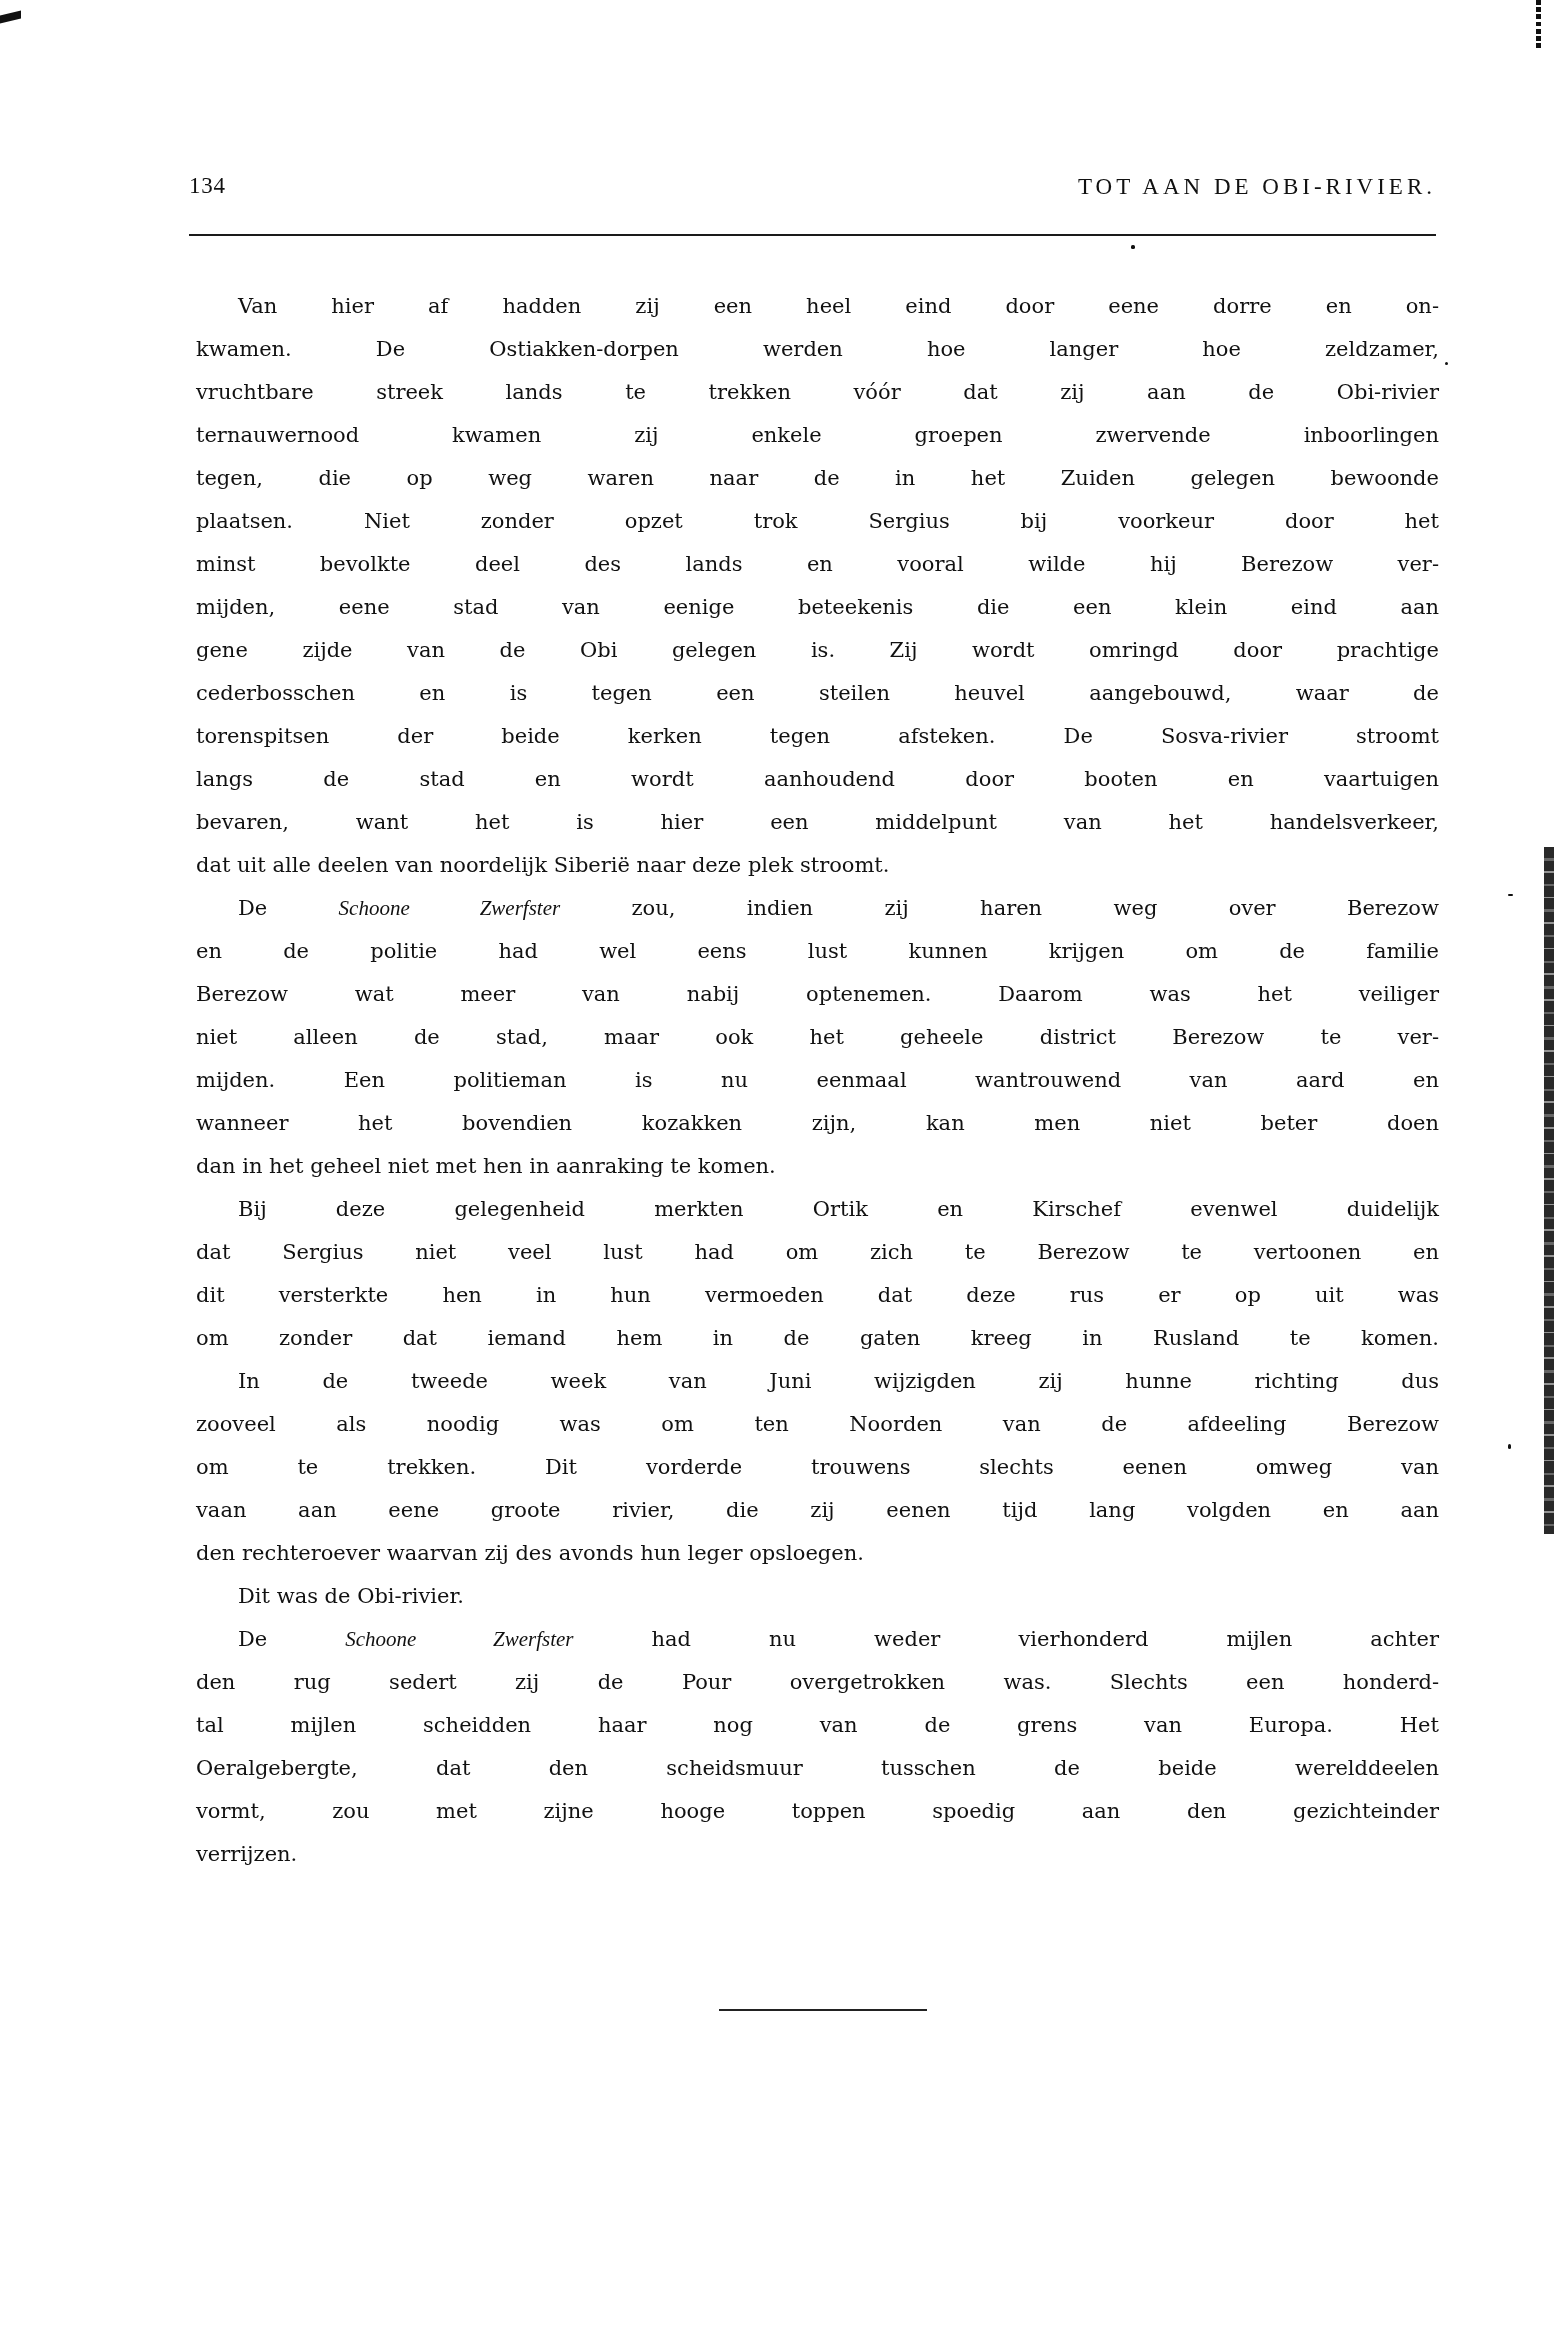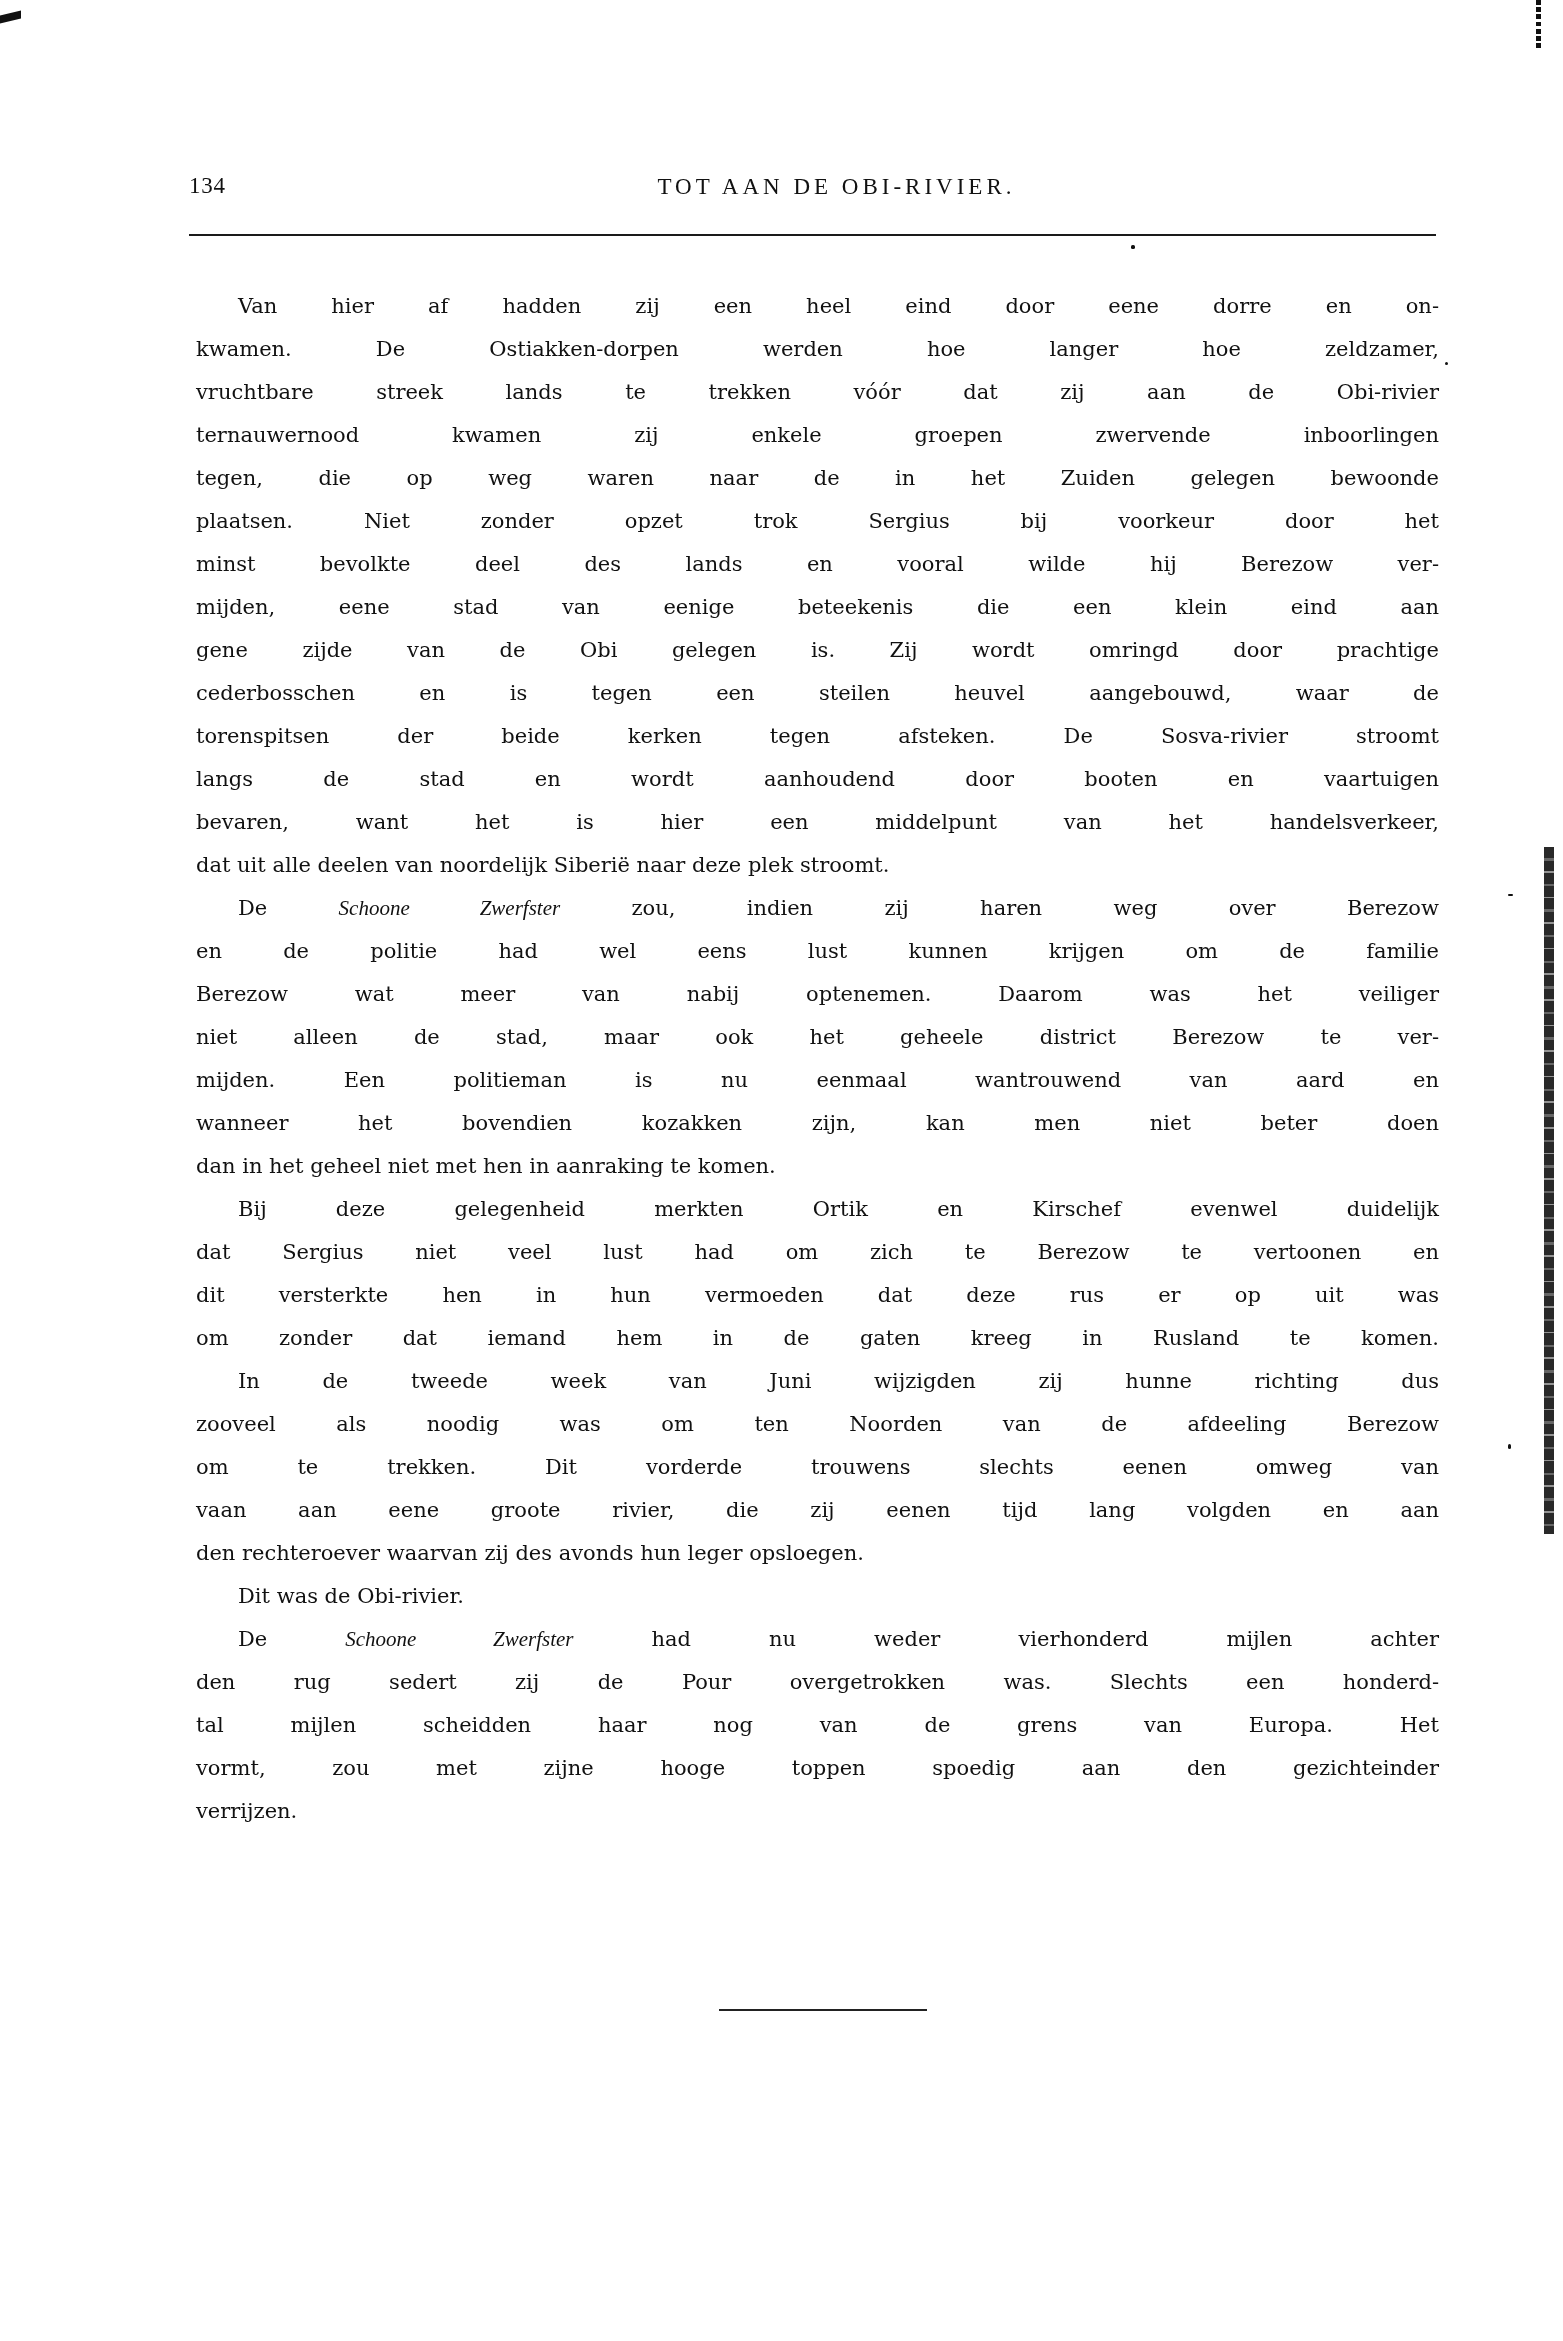--- a/index.html
+++ b/index.html
@@ -36,21 +36,21 @@
     font-family: "Liberation Serif", "DejaVu Serif", serif;
     font-size: 23px;
     line-height: 40px;
     letter-spacing: 0.8px;
   }
   .running-title {
     position: absolute;
     left: 0;
     right: 0;
     top: 4.8px;
-    text-align: center;
+    text-align: right;
     font-family: "Liberation Serif", "DejaVu Serif", serif;
     font-size: 23px;
     line-height: 32px;
     letter-spacing: 4px;
     padding-left: 48px;
   }
   .head-rule {
     position: absolute;
     left: 189px;
     top: 234px;
@@ -163,19 +163,20 @@
       <div class="line">om zonder dat iemand hem in de gaten kreeg in Rusland te komen.</div>
       <div class="line indent">In de tweede week van Juni wijzigden zij hunne richting dus</div>
       <div class="line">zooveel als noodig was om ten Noorden van de afdeeling Berezow</div>
       <div class="line">om te trekken. Dit vorderde trouwens slechts eenen omweg van</div>
       <div class="line">vaan aan eene groote rivier, die zij eenen tijd lang volgden en aan</div>
       <div class="line last">den rechteroever waarvan zij des avonds hun leger opsloegen.</div>
       <div class="line indent last">Dit was de Obi-rivier.</div>
       <div class="line indent"><span>De </span><span class="it">Schoone Zwerfster</span><span> had nu weder vierhonderd mijlen achter</span></div>
       <div class="line">den rug sedert zij de Pour overgetrokken was. Slechts een honderd-</div>
       <div class="line">tal mijlen scheidden haar nog van de grens van Europa. Het</div>
+      <div class="line">Oeralgebergte, dat den scheidsmuur tusschen de beide werelddeelen</div>
       <div class="line">vormt, zou met zijne hooge toppen spoedig aan den gezichteinder</div>
       <div class="line last">verrijzen.</div>
     </div>
 
   <div class="bottom-rule"></div>
 </div>
 
 
 </body></html>

